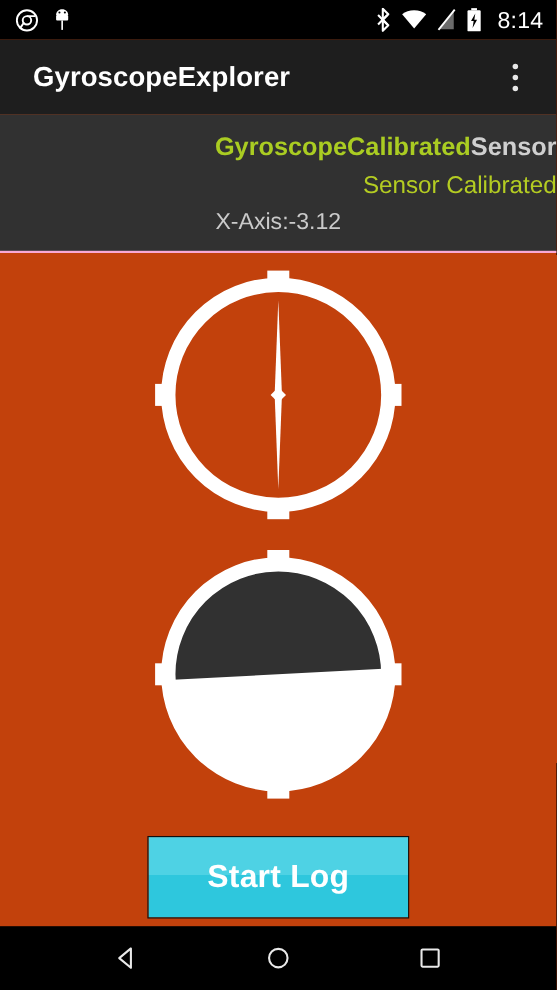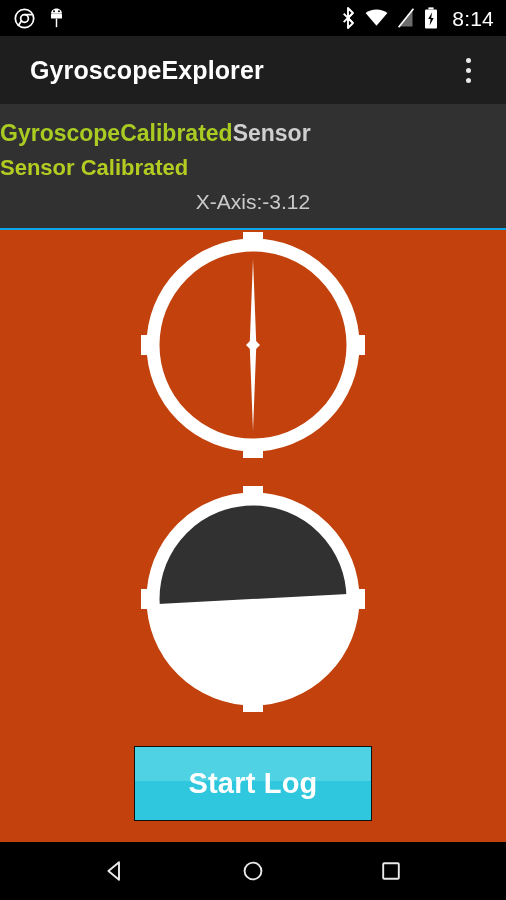--- a/index.html
+++ b/index.html
@@ -53,46 +53,46 @@
   }
   .overflow span {
     width:5px; height:5px; border-radius:50%; background:#e8e8e8;
     display:block;
   }
 
   
   .sensorinfo {
     background:#313131;
     padding:14px 0 10px;
-    text-align:left;
-    border-bottom:2px solid #0ea5e9;
+    text-align:right;
+    border-bottom:2px solid #f9a8d4;
     flex:0 0 auto;
   }
   .sensor-name {
     font-size:23px; font-weight:bold; line-height:30px;
     margin-bottom:6px;
   }
   .sensor-name .hl { color:#aacc22; }
   .sensor-name .sub { color:#cfcfcf; }
   .sensor-status {
     color:#b4cc22; font-size:22px; line-height:28px;
     margin-bottom:7px;
-    font-weight:bold;
   }
   .axes {
     display:flex; justify-content:center; align-items:baseline;
     gap:47px; color:#cacaca; font-size:21px; line-height:26px;
     padding-bottom:3px;
   }
 
   
   .gauges {
     flex:1 1 auto;
     position:relative;
     display:flex; flex-direction:column; align-items:center;
+    padding-top:14px;
     gap:18px;
   }
   .gauge { display:block; }
   .gauge-compass { margin-bottom:6px; }
 
   
   .btn-wrap {
     width:100%; display:flex; justify-content:center;
     margin-top:14px;
   }

